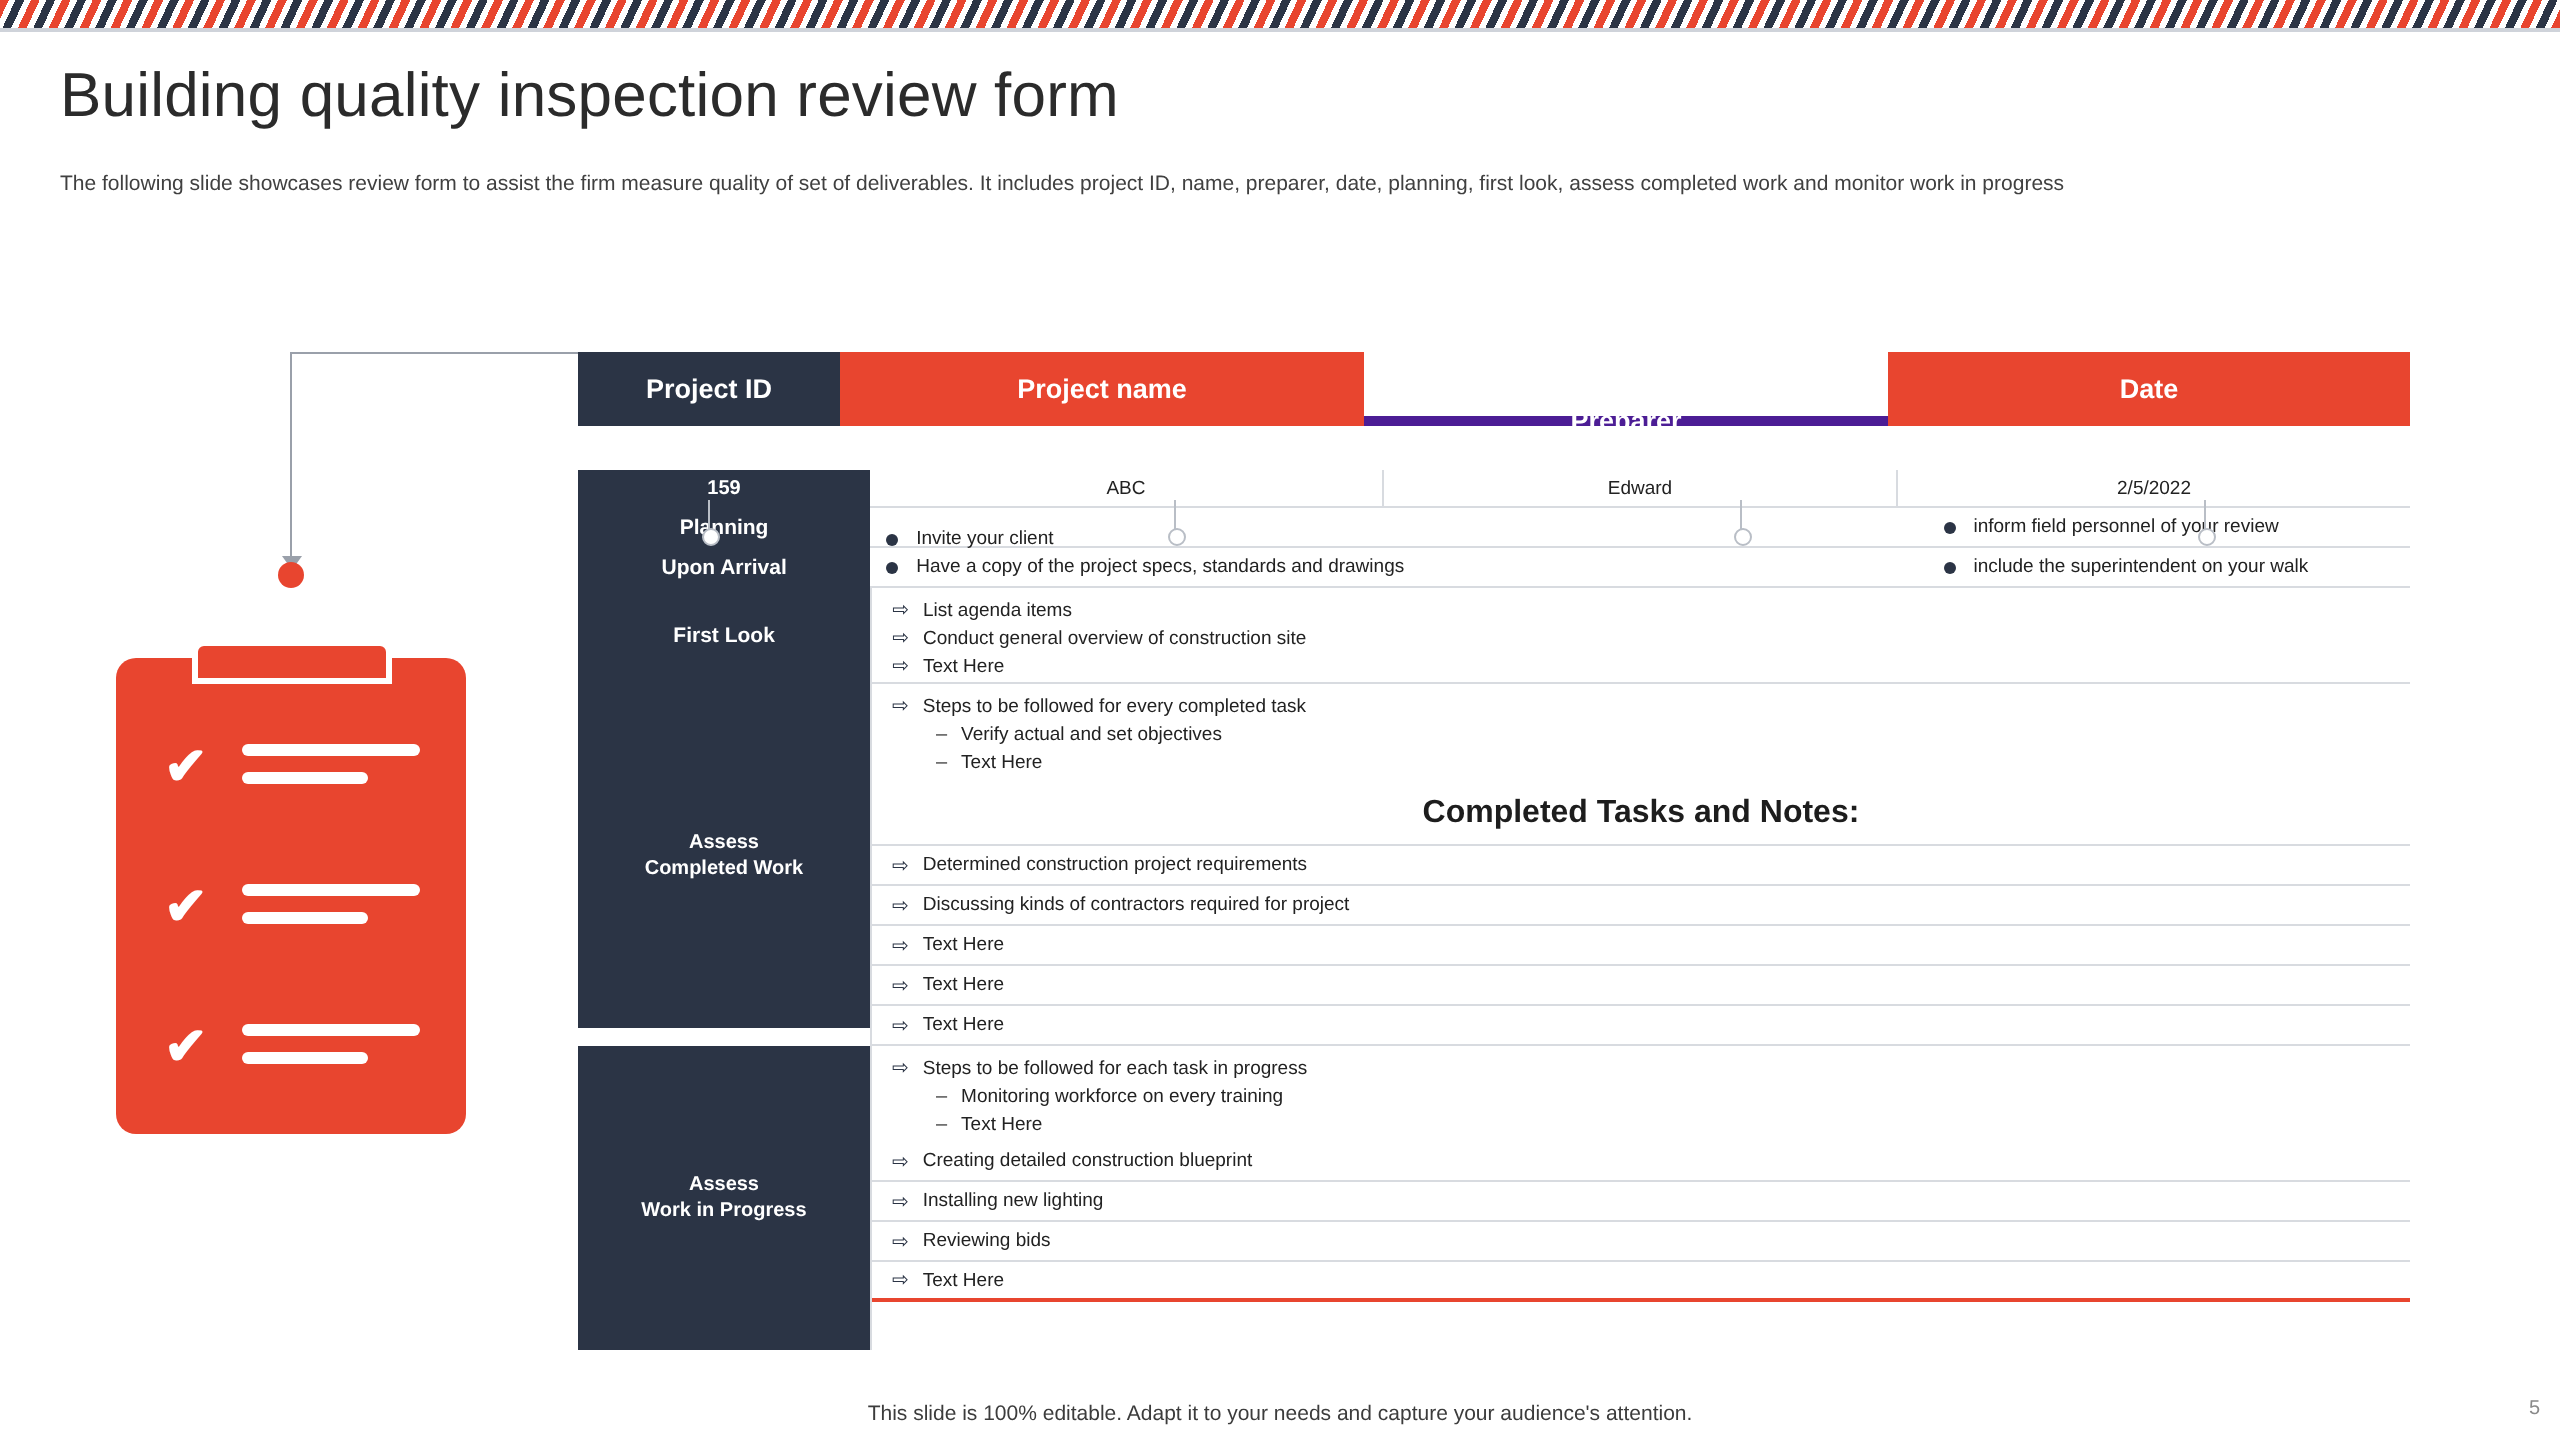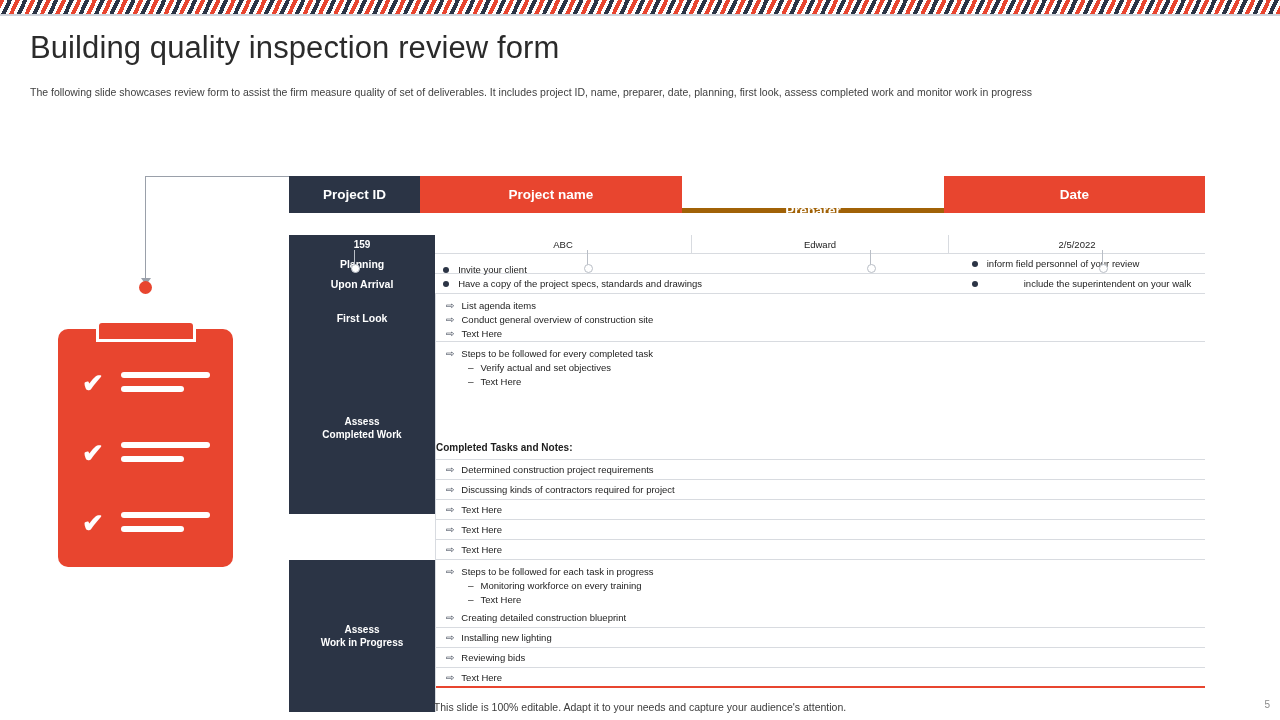--- a/index.html
+++ b/index.html
@@ -156,21 +156,21 @@
   .th {
     color: #ffffff;
     font-size: 13.5px;
     font-weight: bold;
     display: flex;
     align-items: center;
     justify-content: center;
   }
   .th-id { width: 131px; background: #2b3445; }
   .th-name { width: 262px; background: #e8452f; }
-  .th-prep { width: 262px; background: #a16207; margin-top: 32px; }
+  .th-prep { width: 262px; background: #4c1d95; margin-top: 32px; }
   .th-date { width: 261px; background: #e8452f; }
 
   
   .tick-wrap { position: absolute; top: 37px; left: 0; width: 916px; height: 22px; }
   .tick-line { position: absolute; top: 0; width: 1px; height: 16px; background: #b9bec6; }
   .tick-dot {
     position: absolute; top: 14px;
     width: 7px; height: 7px; border-radius: 50%;
     background: #ffffff; border: 1px solid #b9bec6;
   }
@@ -250,28 +250,27 @@
   .line {
     display: flex;
     align-items: center;
     font-size: 9.5px;
     color: #222;
     line-height: 14px;
     height: 14px;
   }
   .line.indent { padding-left: 22px; }
   .notes-head {
-    text-align: left;
-    font-size: 10px;
+    text-align: center;
+    font-size: 16px;
     font-weight: bold;
     color: #1d1d1d;
     padding: 8px 0 6px 0;
     border-bottom: 1px solid #d8dbe0;
     background: #ffffff;
-    margin-top: 44px;
   }
   .onerow {
     box-sizing: border-box;
     height: 20px;
     display: flex;
     align-items: center;
     padding-left: 10px;
     font-size: 9.5px;
     color: #222;
     border-bottom: 1px solid #d8dbe0;
@@ -373,21 +372,21 @@
       <span>inform field personnel of your review</span>
     </div>
   </div>
 
   <div class="row bullet-row">
     <div class="lbl">Upon Arrival</div>
     <div class="bullet-cell" style="width:539px;">
       <span class="dot"></span>
       <span>Have a copy of the project specs, standards and drawings</span>
     </div>
-    <div class="bullet-cell" style="width:246px;gap:37px;">
+    <div class="bullet-cell" style="width:246px;">
       <span class="dot"></span>
       <span>include the superintendent on your walk</span>
     </div>
   </div>
 
   <div class="row">
     <div class="lbl" style="height:48px;">First Look</div>
     <div class="block right-col" style="height:48px;">
       <div class="line">
         <span class="arrow">⇨</span>

